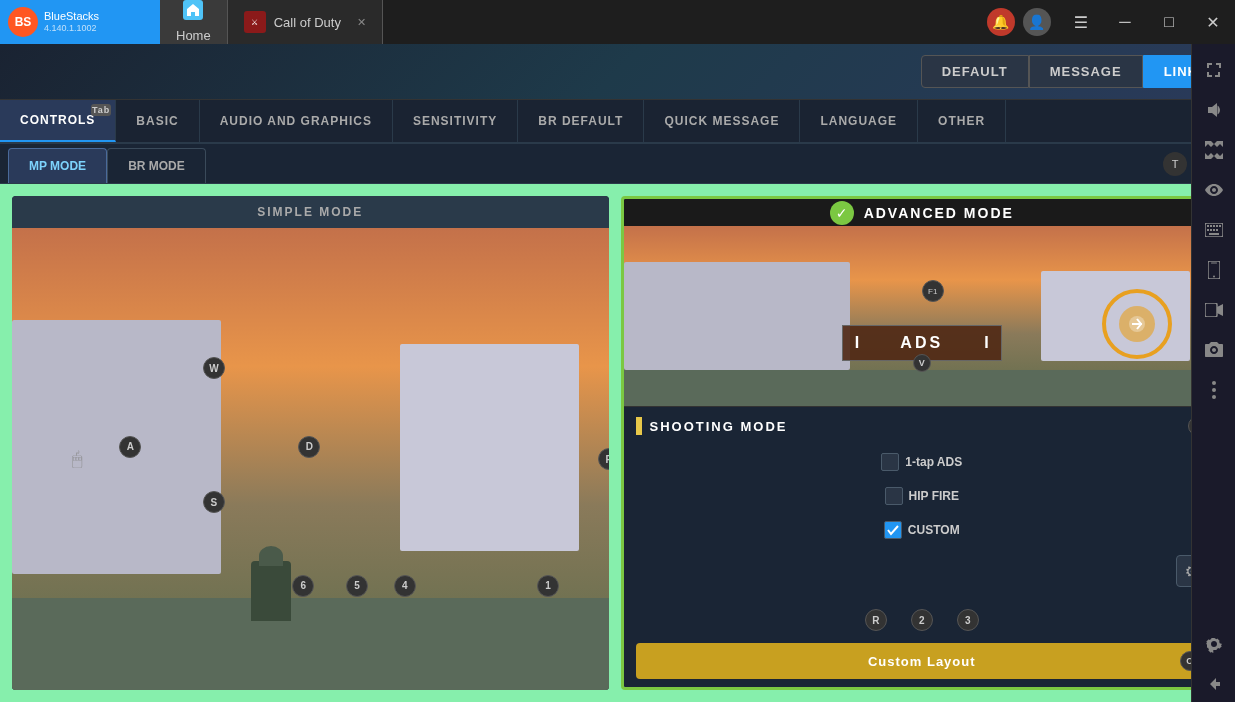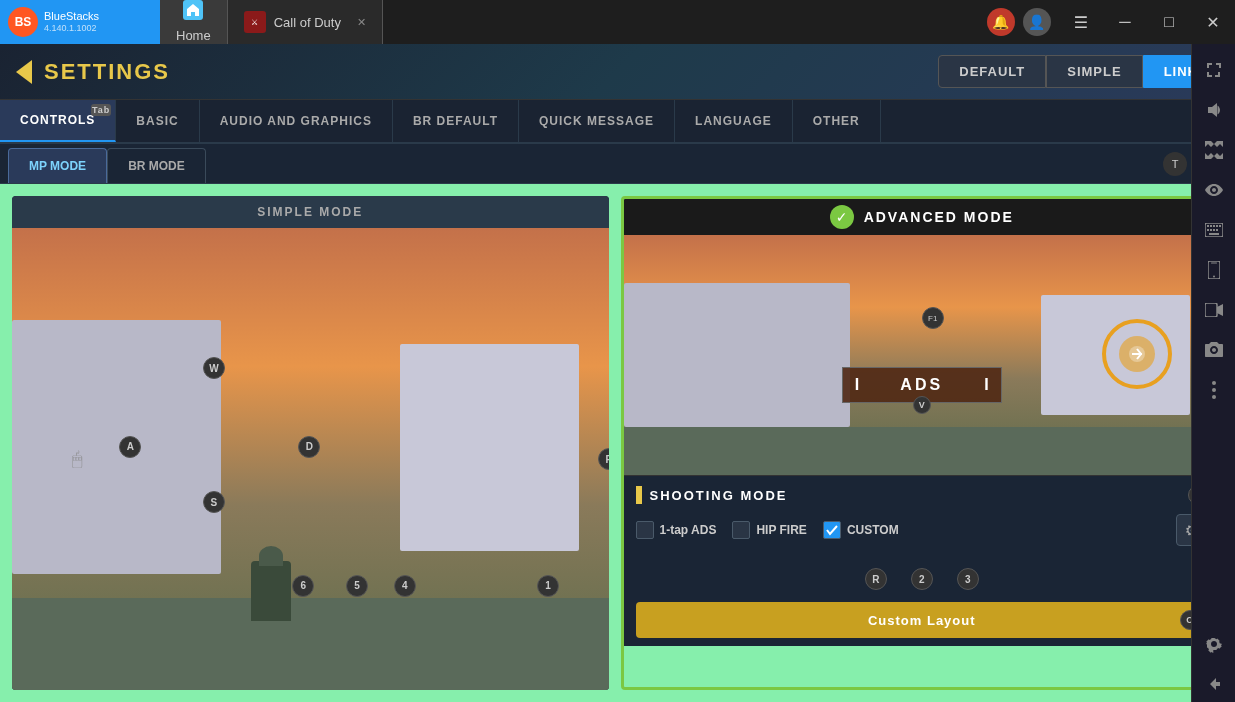--- a/index.html
+++ b/index.html
@@ -562,21 +562,21 @@
     
     .shooting-mode-section {
       background: #1a2535;
       padding: 10px 12px;
       border-top: 1px solid #333;
     }
     .shooting-mode-header {
       display: flex;
       align-items: center;
       gap: 8px;
-      margin-bottom: 10px;
+      margin-bottom: 18px;
       position: relative;
     }
     .yellow-bar {
       width: 6px;
       height: 18px;
       background: #e8c84a;
     }
     .shooting-mode-title {
       color: white;
       font-size: 13px;
@@ -594,20 +594,21 @@
       align-items: center;
       justify-content: center;
       color: #ccc;
       font-size: 14px;
       border: 1px solid #555;
     }
     .shooting-options {
       display: flex;
       align-items: center;
       gap: 16px;
+      flex-direction: column;
     }
     .option-group {
       display: flex;
       align-items: center;
       gap: 6px;
     }
     .opt-checkbox {
       width: 18px;
       height: 18px;
       background: #2a3545;
@@ -719,42 +720,41 @@
     <div class="titlebar-btn">─</div>
     <div class="titlebar-btn">□</div>
     <div class="titlebar-btn close">✕</div>
   </div>
 </div>
 
 <div class="settings-area">
   <div class="settings-content">
 
     <div class="settings-header">
-      <div class="settings-title">
-        <div class="settings-arrow"></div>
-        <span>SETTINGS</span>
-      </div>
       <div class="header-spacer"></div>
       <div class="header-buttons">
         <button class="header-btn">DEFAULT</button>
-        <button class="header-btn">SIMPLE</button>
+        <button class="header-btn">MESSAGE</button>
         <button class="header-btn active">LINK</button>
       </div>
     </div>
 
     <div class="tab-bar">
       <div class="nav-tab active">
         <span>CONTROLS</span>
         <span class="tab-badge">Tab</span>
       </div>
       <div class="nav-tab">
         <span>BASIC</span>
       </div>
       <div class="nav-tab">
         <span>AUDIO AND GRAPHICS</span>
+      </div>
+      <div class="nav-tab">
+        <span>SENSITIVITY</span>
       </div>
       <div class="nav-tab">
         <span>BR DEFAULT</span>
       </div>
       <div class="nav-tab">
         <span>QUICK MESSAGE</span>
       </div>
       <div class="nav-tab">
         <span>LANGUAGE</span>
       </div>

